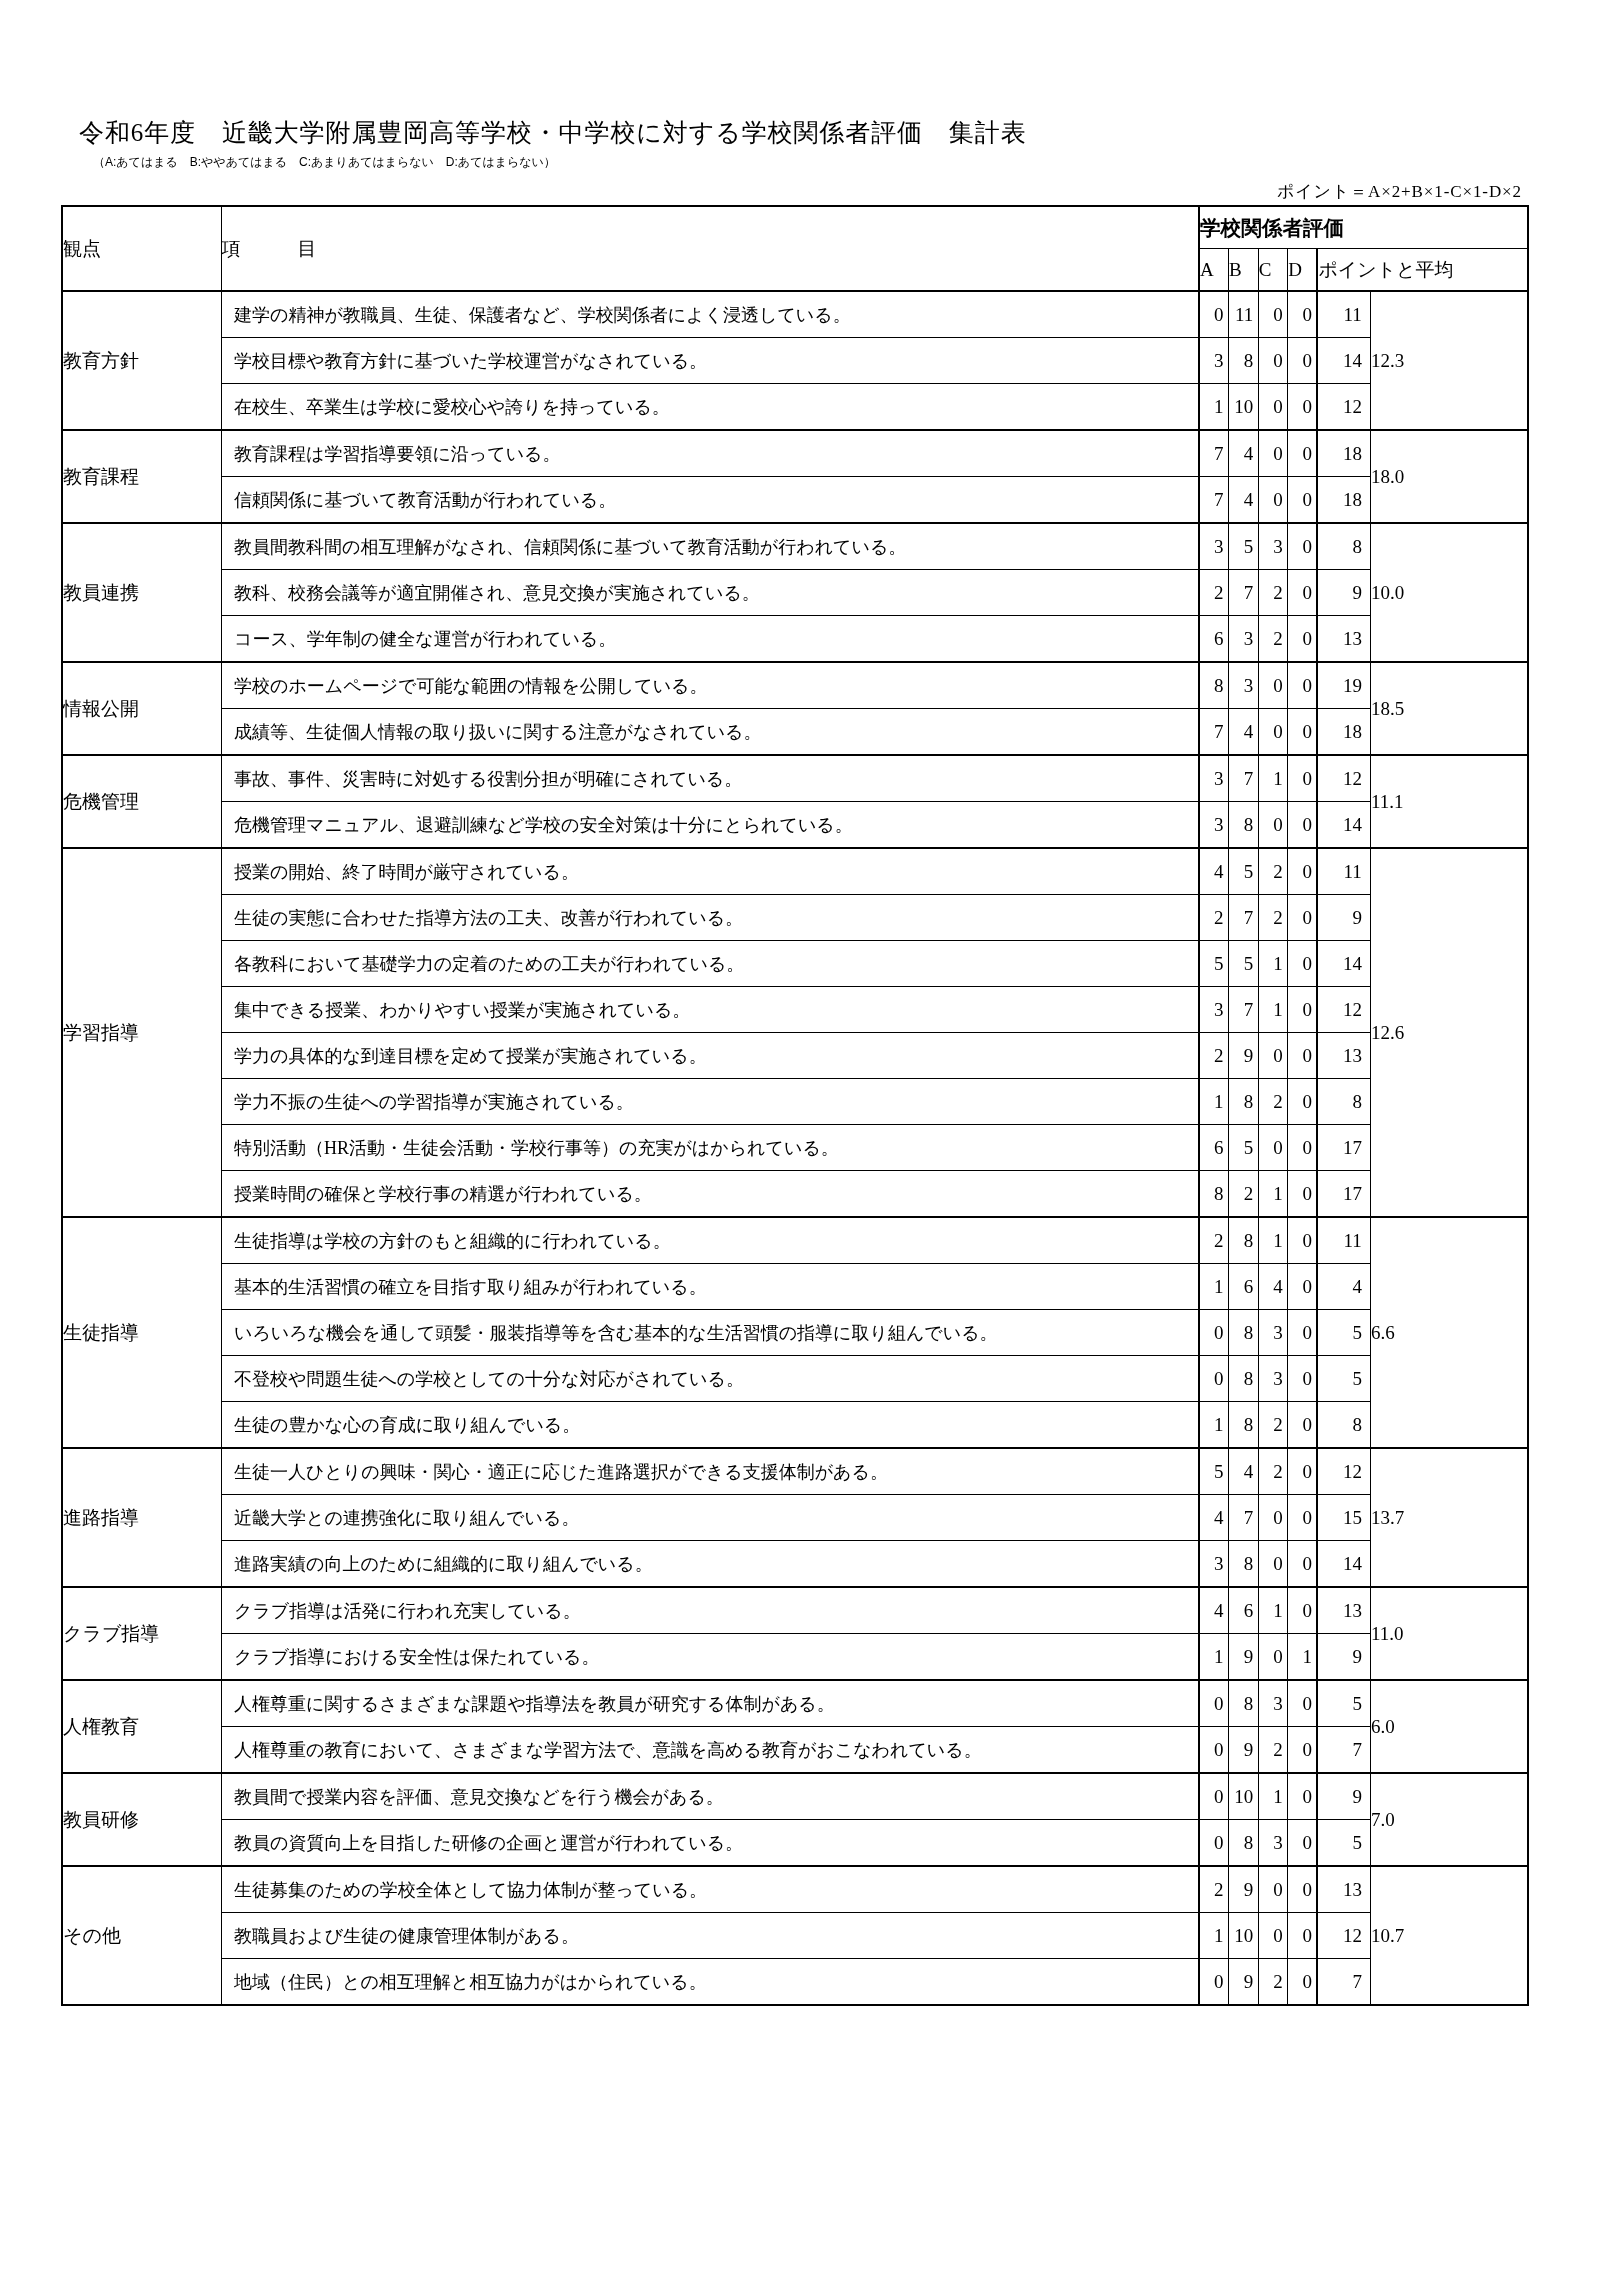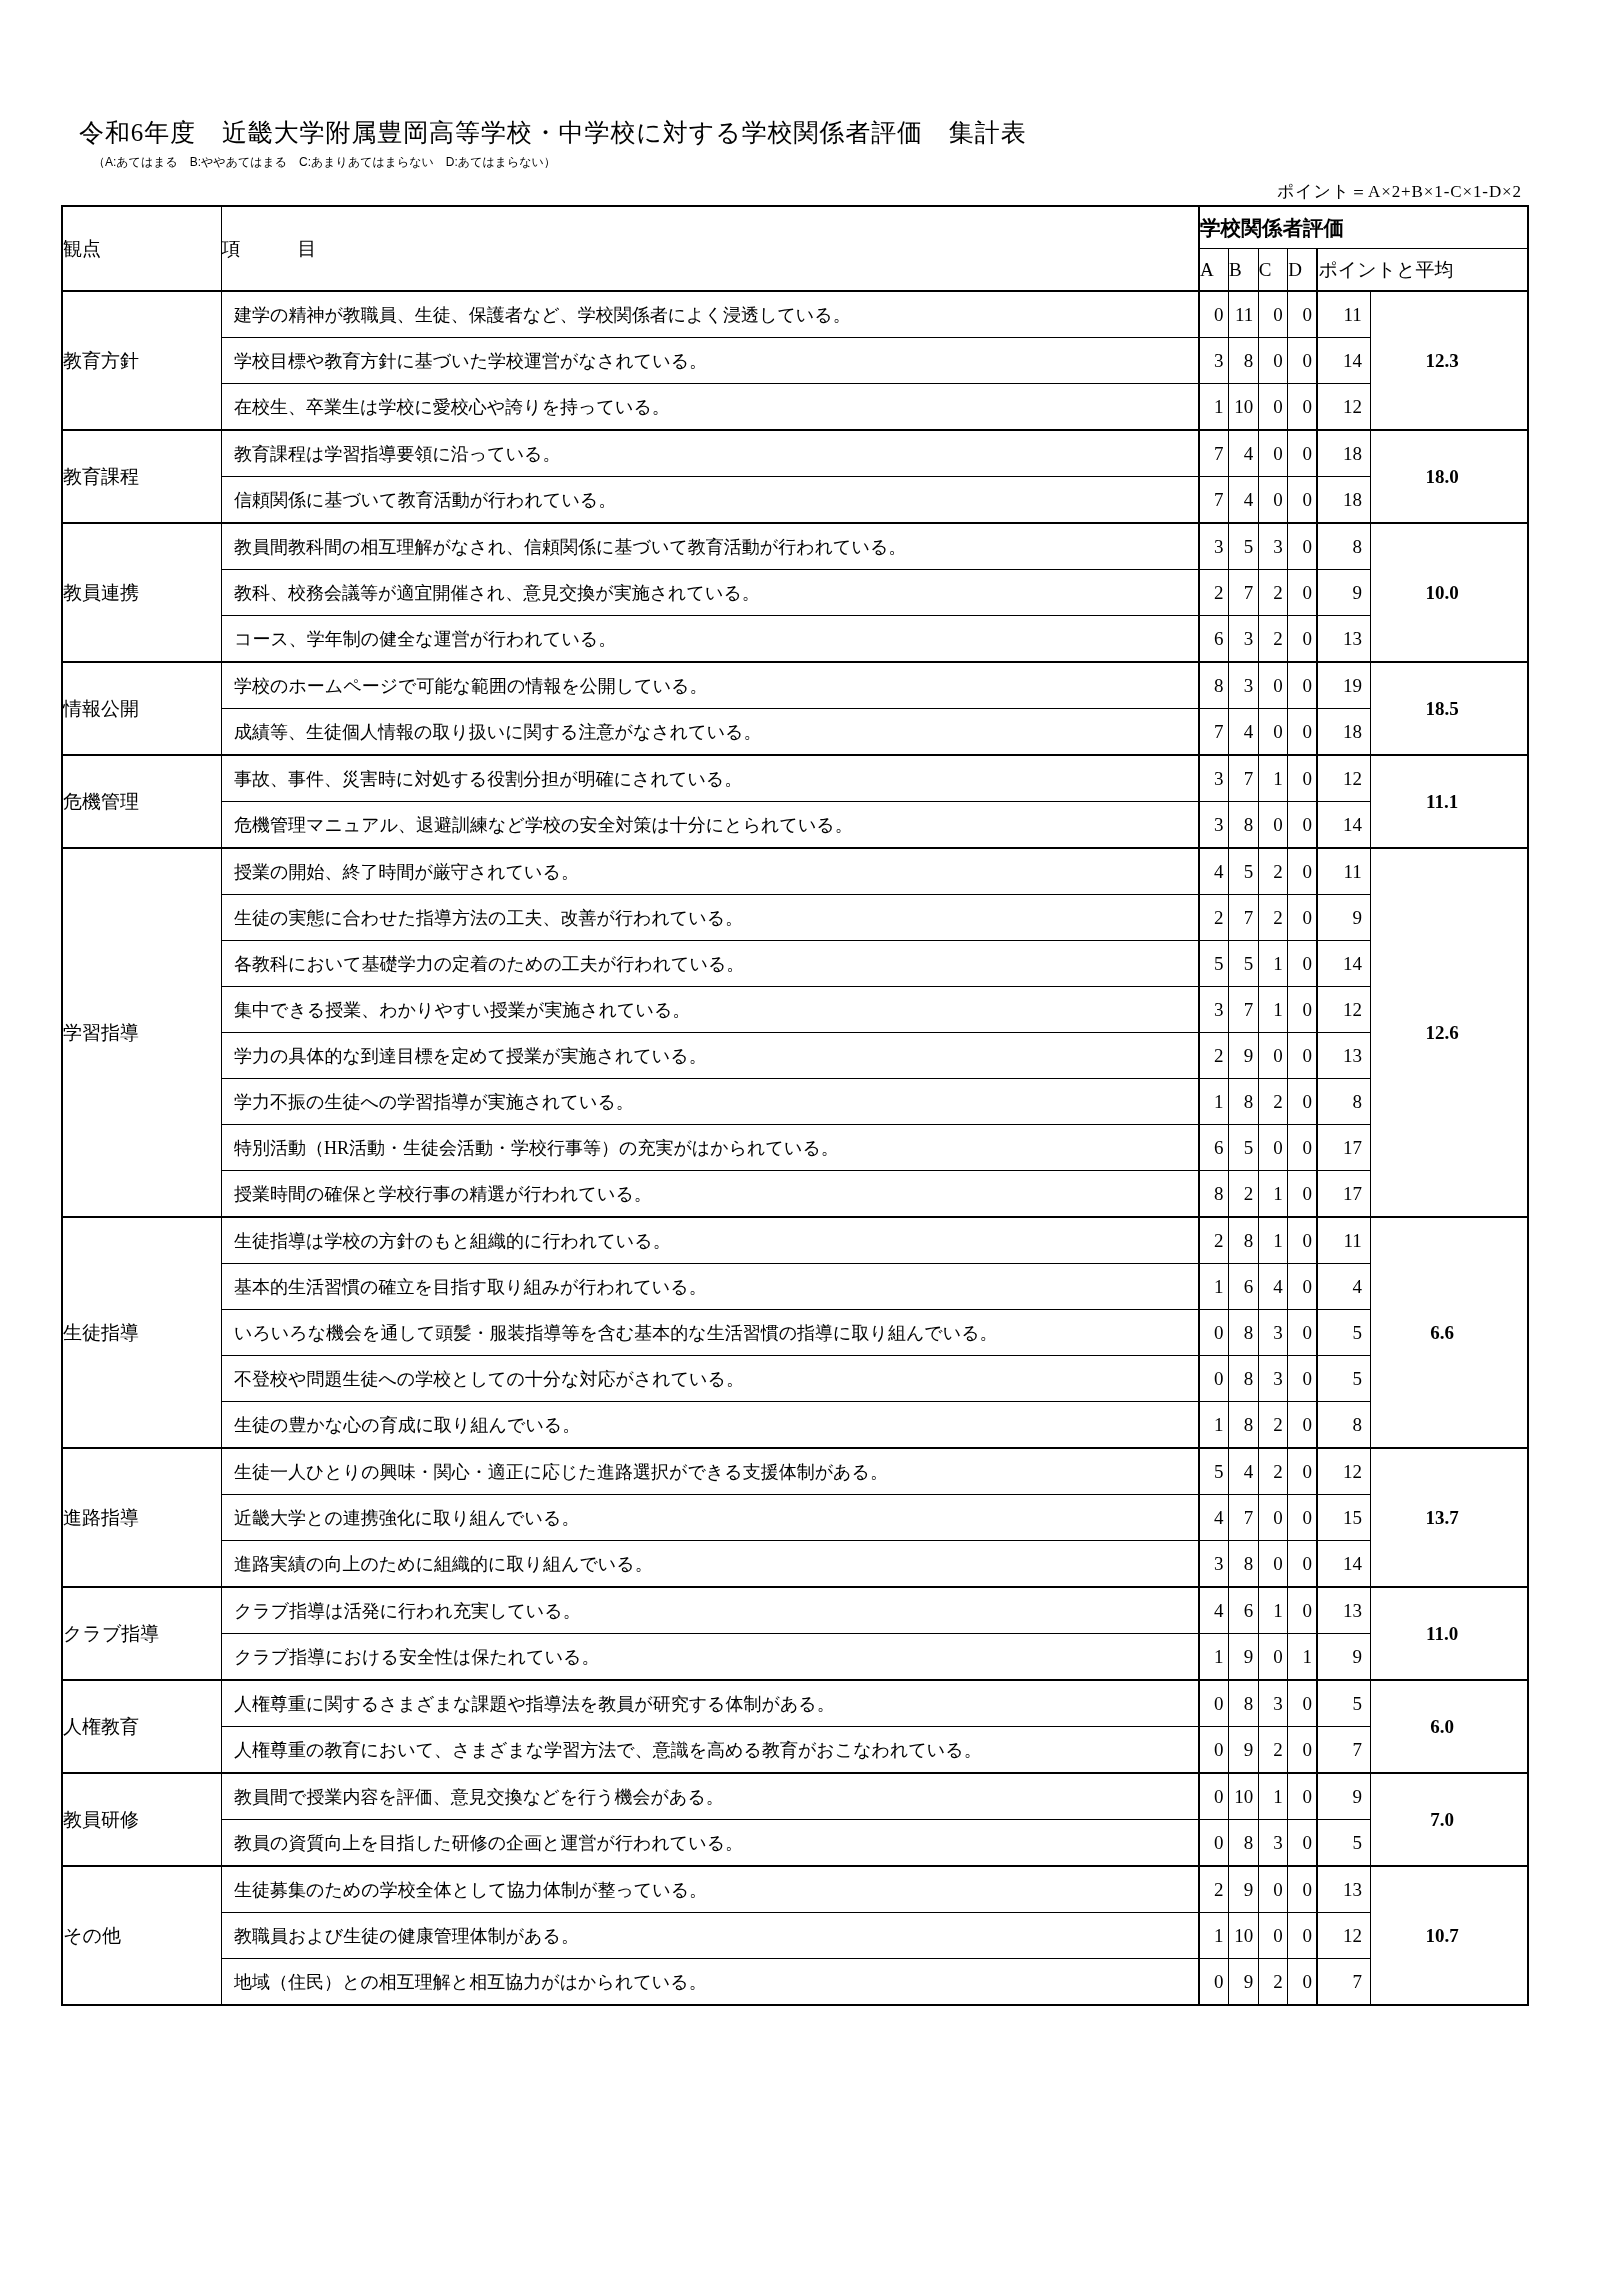--- a/index.html
+++ b/index.html
@@ -38,21 +38,21 @@
     font-family: "Liberation Sans", "DejaVu Sans", sans-serif;
   }
   .eval th.h-d { border-right: 2.7px solid #000; }
   .eval tbody td { height: 45px; font-size: 19px; }
   .eval td.cat  { text-align: left; font-size: 19px; }
   .eval td.item { text-align: left; padding-left: 12.5px; font-size: 18px; }
   .eval td.c-item { border-right: 2.7px solid #000; border-radius: 22px; }
   .eval td.num  { text-align: right; padding-right: 4.5px; }
   .eval td.c-d  { border-right: 2.7px solid #000; }
   .eval td.pts  { text-align: right; padding-right: 8px; }
-  .eval td.avg  { text-align: center; padding-right: 14px; font-weight: bold; }
+  .eval td.avg  { text-align: left; padding-right: 14px; }
   .eval tr.sec-start td { border-top: 2.7px solid #000; }
 </style>
 </head>
 <body>
 
 <div class="title">令和6年度　近畿大学附属豊岡高等学校・中学校に対する学校関係者評価　集計表</div>
 <div class="legend">（A:あてはまる　B:ややあてはまる　C:あまりあてはまらない　D:あてはまらない）</div>
 <div class="formula">ポイント＝A×2+B×1-C×1-D×2</div>
 
 <table class="eval">

